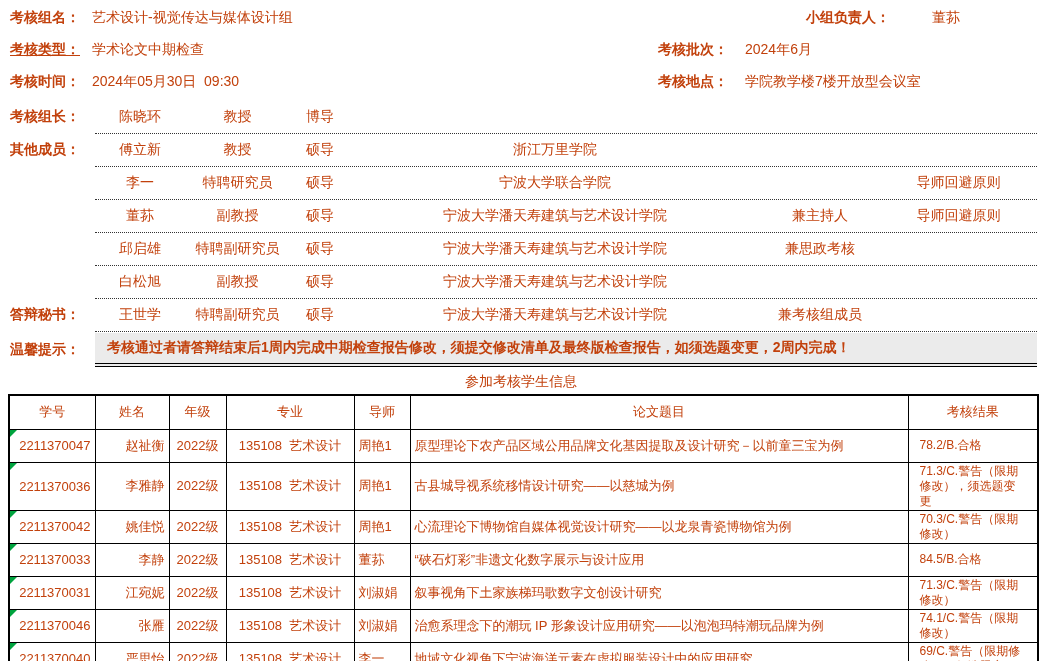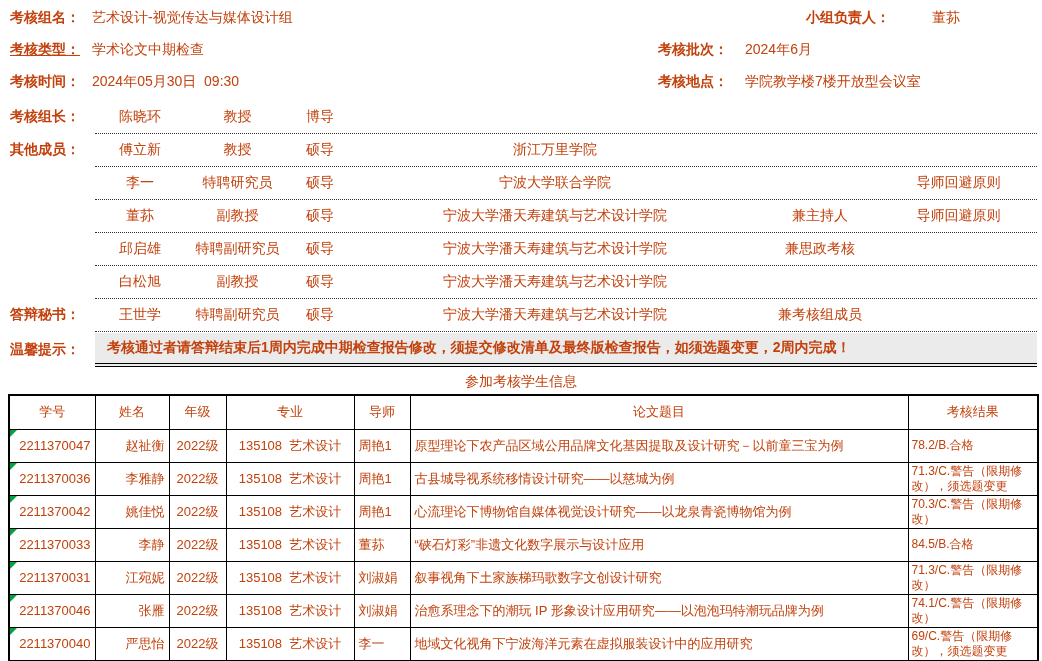--- a/index.html
+++ b/index.html
@@ -41,21 +41,21 @@
   th, td { border:1px solid #000; padding:0 4px; vertical-align:middle; overflow:hidden; }
   table { border:2px solid #000; }
   thead tr { height:34px; }
   tbody tr { height:33px; }
   th { font-weight:normal; text-align:center; white-space:nowrap; }
   td.c-id { position:relative; text-align:right; padding-left:4px; white-space:nowrap;margin-left:40px; }
   td.c-name { text-align:right; white-space:nowrap;padding-left:24px; }
   td.c-grade, td.c-major { text-align:center; white-space:pre; }
   td.c-advisor { text-align:left; white-space:nowrap; }
   td.c-thesis { text-align:left; white-space:nowrap; }
-  td.c-result { text-align:left; font-size:12px; line-height:15px; padding:1px 3px; white-space:normal; }
+  td.c-result { text-align:left; font-size:12px; line-height:15px; padding:1px 11px; white-space:normal; }
   .tri { position:absolute; left:0; top:0; width:0; height:0;
          border-top:7px solid #00A33E; border-right:7px solid transparent; }
 </style>
 </head>
 <body>
 
 <div id="page">
 
   <span class="abs lbl" style="left:10px;top:9px">考核组名：</span>
   <span class="abs" style="left:92px;top:9px">艺术设计-视觉传达与媒体设计组</span>

